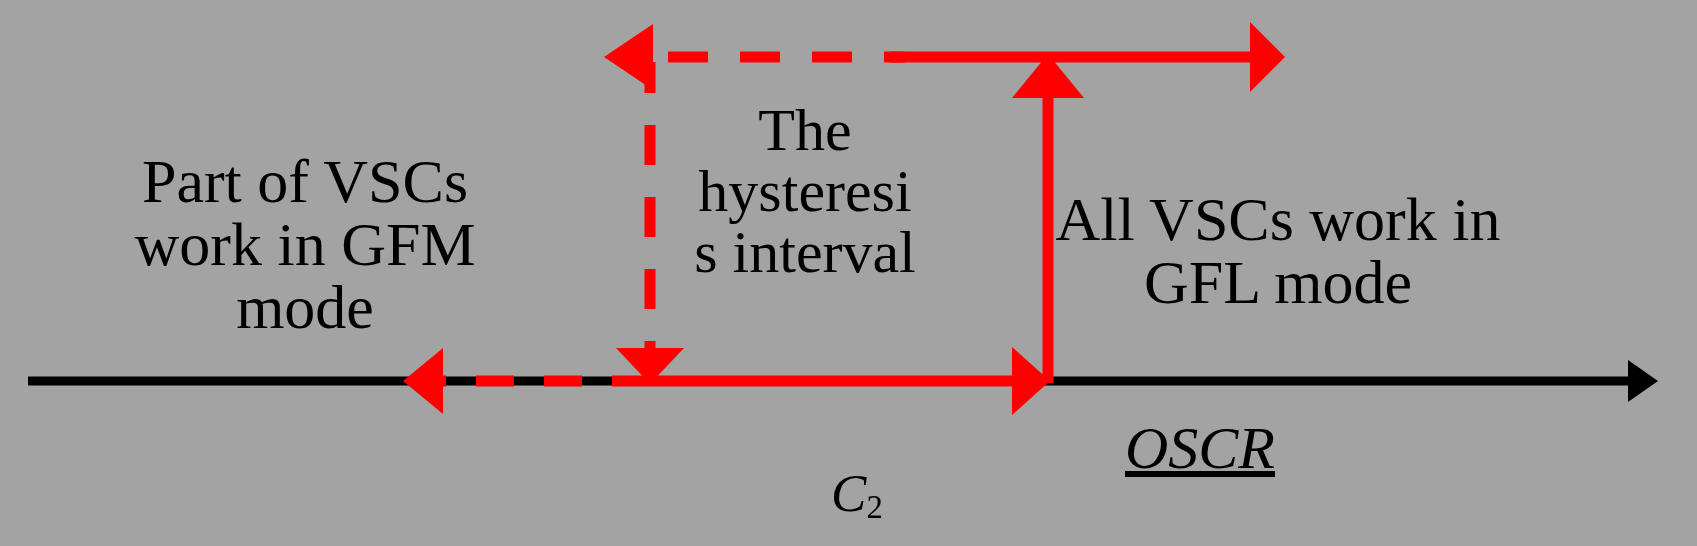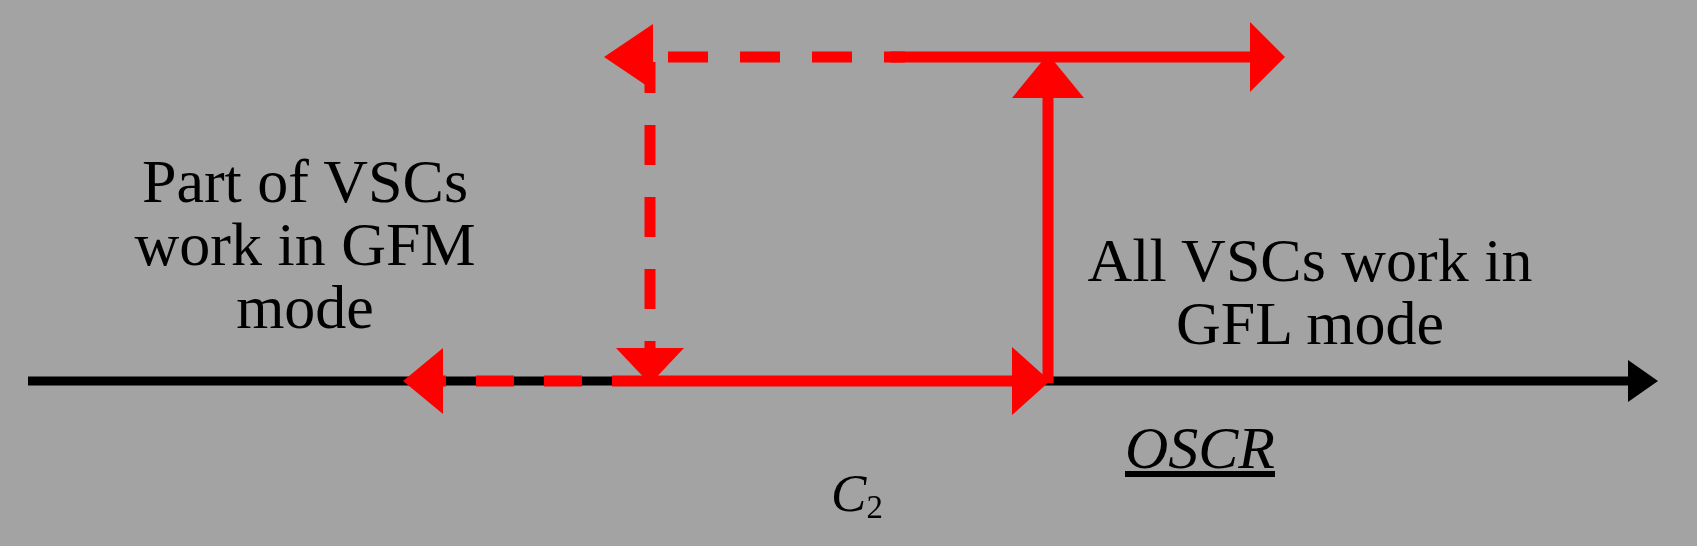--- a/index.html
+++ b/index.html
@@ -2,21 +2,21 @@
 <html><head>
 <meta charset="utf-8">
 <style>
   html,body{margin:0;padding:0;background:#ffffff;}
   body{width:1697px;height:546px;font-family:"Liberation Serif",serif;overflow:hidden;}
   #stage{position:relative;width:1697px;height:546px;background:#a3a3a3;}
   svg.layer{position:absolute;left:0;top:0;width:1697px;height:546px;}
   .txt{position:absolute;color:#000;line-height:1.02;text-align:center;white-space:pre-line;}
   #label-left{left:70px;top:150px;width:470px;font-size:62px;}
   #label-mid{left:660px;top:100px;width:290px;font-size:60px;}
-  #label-right{left:1000px;top:188px;width:620px;font-size:62px;margin-top:41px;}
+  #label-right{left:968px;top:188px;width:620px;font-size:62px;}
   #tick-c1{left:588px;top:418px;width:150px;font-size:60px;}
   #tick-c2{left:782px;top:412px;width:150px;font-size:53px;}
   #axis-name{left:1100px;top:418px;width:200px;font-size:60px;font-style:italic;text-decoration:underline;}
   .sub{font-size:0.62em;vertical-align:-0.22em;}
   .ital{font-style:italic;}
 </style>
 </head>
 <body>
 
 <div id="stage">
@@ -56,20 +56,23 @@
       <line x1="890" y1="57" x2="1256" y2="57" stroke="#FF0000" stroke-width="11" stroke-linecap="butt"></line>
 
       <polygon points="1285,57 1250,22 1250,92" fill="#FF0000"></polygon>
     </g>
   </svg>
 
   <div class="txt" id="label-left">Part of VSCs
 work in GFM
 mode</div>
 
+  <div class="txt" id="label-mid">The
+hysteresi
+s interval</div>
 
   <div class="txt" id="label-right">All VSCs work in
 GFL mode</div>
 
 
   <div class="txt" id="tick-c2">
     <span class="ital">C</span><span class="sub">2</span>
   </div>
 
   <div class="txt" id="axis-name">OSCR</div>

